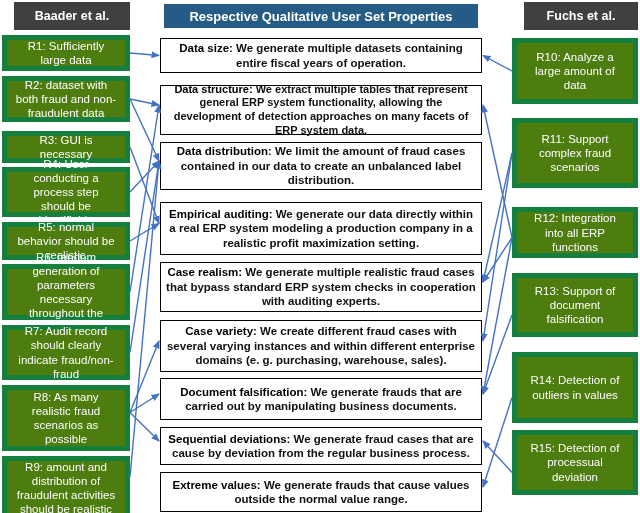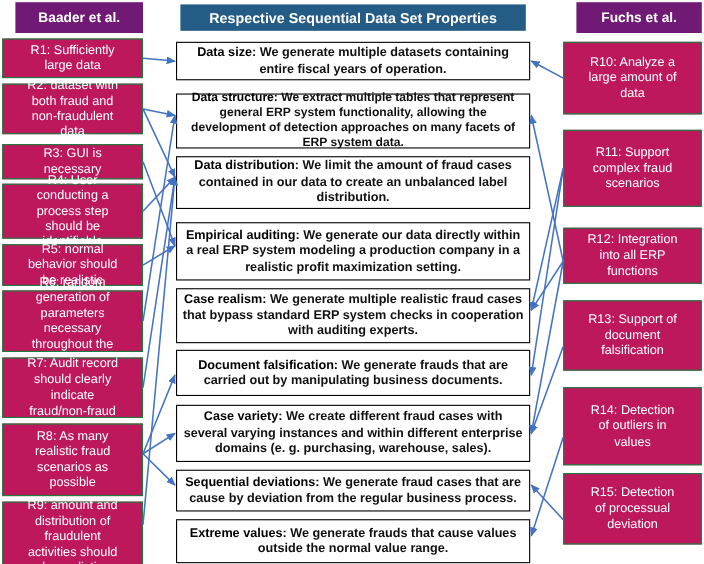--- a/index.html
+++ b/index.html
@@ -7,34 +7,34 @@
     position:relative;width:640px;height:513px;overflow:hidden;
     font-family:"Liberation Sans","DejaVu Sans",sans-serif;
     background:#ffffff;
   }
   .col{position:absolute;top:2px;display:flex;flex-direction:column;}
   #col-left{left:2px;width:128px;}
   #col-center{left:160px;width:322px;}
   #col-right{left:512px;width:126px;}
 
   .col-header{
-    background:#701a75;color:#ffffff;font-weight:bold;font-size:12.5px;
+    background:#404040;color:#ffffff;font-weight:bold;font-size:12.5px;
     height:28px;display:flex;align-items:center;justify-content:center;
     text-align:center;flex:0 0 auto;margin-left:12px;
   }
   .center-header{
     background:#255C85;color:#ffffff;font-weight:bold;font-size:13px;
     height:24px;margin:2px 4px 0 4px;display:flex;align-items:center;justify-content:center;
     text-align:center;flex:0 0 auto;
   }
   .gbox{
-    box-sizing:border-box;background:#be185d;border:1px solid #15803d;
+    box-sizing:border-box;background:#4d7c0f;border:5px solid #15803d;
     color:#ffffff;font-size:11.5px;line-height:1.22;text-align:center;
     display:flex;align-items:center;justify-content:center;
-    padding:2px 19px;flex:0 0 auto;
+    padding:2px 8px;flex:0 0 auto;
   }
   .wbox{
     box-sizing:border-box;background:#ffffff;border:1.5px solid #000000;
     color:#111111;font-size:11.5px;line-height:1.25;text-align:center;
     display:flex;align-items:center;justify-content:center;
     padding:2px 5px;flex:0 0 auto;font-weight:bold;
   }
   .wbox b{color:#000000;}
 
   
@@ -91,42 +91,42 @@
       </div>
       <div class="gbox" id="r8">
         <span>R8: As many realistic fraud scenarios as possible</span>
       </div>
       <div class="gbox" id="r9">
         <span>R9: amount and distribution of fraudulent activities should be realistic</span>
       </div>
     </div>
 
   <div class="col" id="col-center">
-    <div class="center-header">Respective Sequential Data Set Properties</div>
+    <div class="center-header">Respective Qualitative User Set Properties</div>
 
   <div class="wbox" id="data_size">
         <span><b>Data size</b>: We generate multiple datasets containing entire fiscal years of operation.</span>
       </div>
       <div class="wbox" id="data_structure">
         <span><b>Data structure:</b> We extract multiple tables that represent general ERP system functionality, allowing the development of detection approaches on many facets of ERP system data.</span>
       </div>
       <div class="wbox" id="data_distribution">
         <span><b>Data distribution</b>: We limit the amount of fraud cases contained in our data to create an unbalanced label distribution.</span>
       </div>
       <div class="wbox" id="empirical_realism">
         <span><b>Empirical auditing:</b> We generate our data directly within a real ERP system modeling a production company in a realistic profit maximization setting.</span>
       </div>
       <div class="wbox" id="case_realism">
         <span><b>Case realism:</b> We generate multiple realistic fraud cases that bypass standard ERP system checks in cooperation with auditing experts.</span>
       </div>
+      <div class="wbox" id="case_variety">
+        <span><b>Case variety:</b> We create different fraud cases with several varying instances and within different enterprise domains (e. g. purchasing, warehouse, sales).</span>
+      </div>
       <div class="wbox" id="document_falsification">
         <span><b>Document falsification:</b> We generate frauds that are carried out by manipulating business documents.</span>
-      </div>
-      <div class="wbox" id="case_variety">
-        <span><b>Case variety:</b> We create different fraud cases with several varying instances and within different enterprise domains (e. g. purchasing, warehouse, sales).</span>
       </div>
       <div class="wbox" id="sequential_deviations">
         <span><b>Sequential deviations:</b> We generate fraud cases that are cause by deviation from the regular business process.</span>
       </div>
       <div class="wbox" id="extreme_values">
         <span><b>Extreme values:</b> We generate frauds that cause values outside the normal value range.</span>
       </div>
     </div>
 
   <div class="col" id="col-right">

